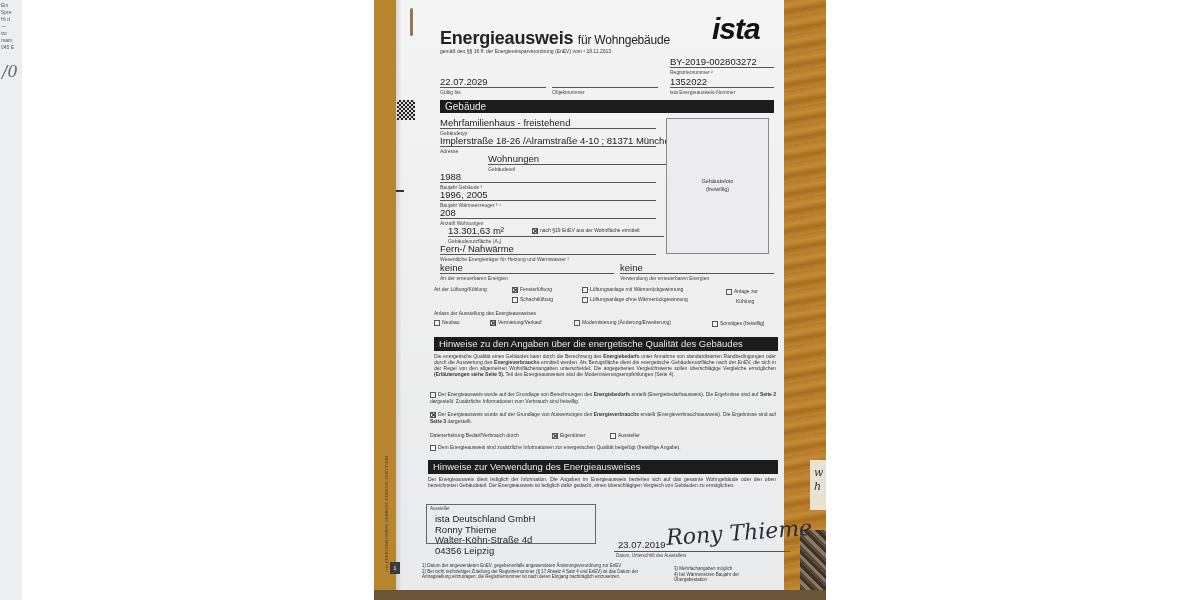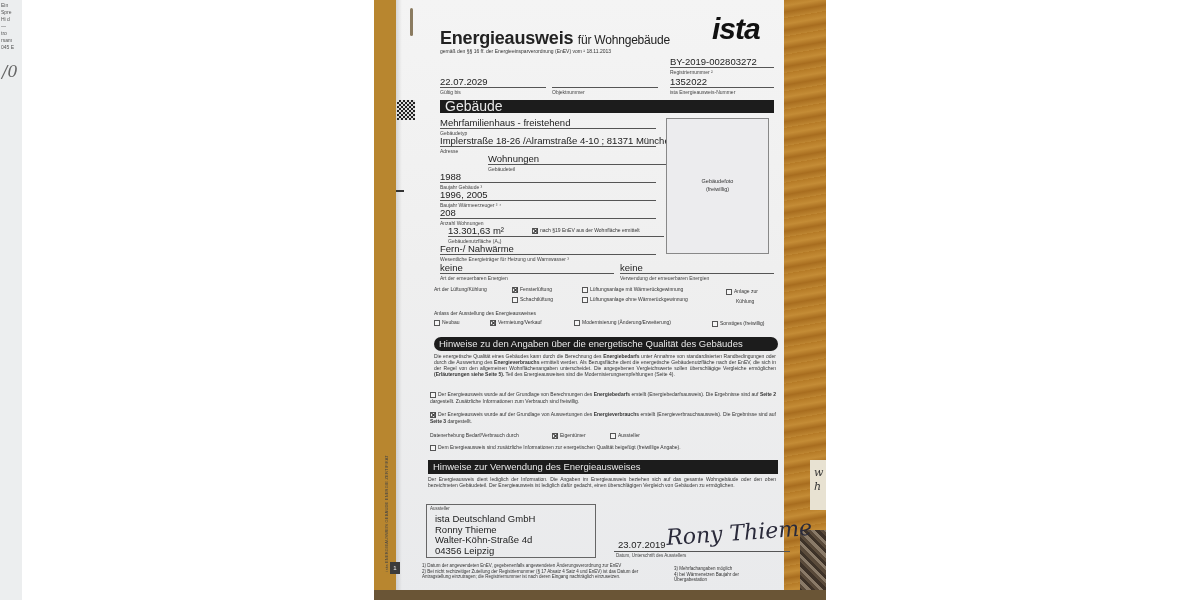--- a/index.html
+++ b/index.html
@@ -32,36 +32,36 @@
     .title { position: absolute; left: 6px; top: 28px; font-size: 17px; color: #222; white-space: nowrap; letter-spacing: -0.2px; }
     .title b { font-weight: bold; font-size: 18px; }
     .title span.sub { font-size: 12px; }
     .subtitle { position: absolute; left: 6px; top: 48px; font-size: 5px; color: #333; white-space: nowrap; }
     .logo { position: absolute; left: 278px; top: 12px; font-size: 30px; font-weight: bold; font-style: italic; color: #111; letter-spacing: -1px; }
 
     .field { position: absolute; }
     .field .val { font-size: 9.5px; color: #222; border-bottom: 1px solid #555; padding-bottom: 1px; white-space: nowrap; height: 12px; line-height: 11px; }
     .field .lbl { font-size: 5px; color: #444; white-space: nowrap; margin-top: 1px; }
 
-    .bar { position: absolute; background: #1c1c1c; color: #e8e8e8; font-size: 14px; padding-left: 5px; line-height: 13px; height: 13px; white-space: nowrap; }
+    .bar { position: absolute; background: #1c1c1c; color: #e8e8e8; font-size: 10px; padding-left: 5px; line-height: 13px; height: 13px; white-space: nowrap; }
     .bar.big { font-size: 9.5px; height: 14px; line-height: 14px; }
 
     .photo-box { position: absolute; left: 232px; top: 118px; width: 103px; height: 136px; border: 1px solid #888; background: #ececee; }
     .photo-box .cap { position: absolute; left: 0; right: 0; top: 58px; text-align: center; font-size: 5.5px; color: #333; line-height: 8px; }
 
     .small { position: absolute; font-size: 5px; color: #333; white-space: nowrap; }
     .cb { display: inline-block; width: 6px; height: 6px; border: 1px solid #555; vertical-align: middle; position: relative; margin-right: 2px; background: #f5f5f5; }
     .cb.x::before, .cb.x::after { content: ""; position: absolute; left: 2px; top: -1px; width: 1px; height: 6px; background: #333; }
     .cb.x::before { transform: rotate(45deg); }
     .cb.x::after { transform: rotate(-45deg); }
 
     .para { position: absolute; font-size: 5px; line-height: 6px; color: #333; text-align: justify; }
     .para b { font-weight: bold; }
 
-    .issuer-box { position: absolute; left: 4px; top: 504px; width: 170px; height: 54px; border: 1px solid #666; }
+    .issuer-box { position: absolute; left: 4px; top: 504px; width: 170px; height: 40px; border: 1px solid #666; }
     .issuer-box .lbl { position: absolute; left: 3px; top: 1px; font-size: 4.5px; color: #444; }
     .issuer-box .lines { position: absolute; left: 8px; top: 9px; font-size: 9.5px; line-height: 10.5px; color: #222; }
 
     .sig-date { position: absolute; left: 196px; top: 539px; font-size: 9.5px; color: #222; }
     .sig-line { position: absolute; left: 194px; top: 551px; width: 176px; border-top: 1px solid #555; }
     .sig-lbl { position: absolute; left: 198px; top: 553px; font-size: 4.5px; color: #444; }
     .sig { position: absolute; left: 246px; top: 520px; font-family: "DejaVu Serif", serif; font-style: italic; font-size: 22px; color: #2a2a3a; white-space: nowrap; transform: rotate(-4deg); }
 
     .foot { position: absolute; font-size: 4.5px; line-height: 5.5px; color: #333; white-space: nowrap; }
     .page-num-box { position: absolute; left: 16px; top: 562px; width: 10px; height: 12px; background: #3b3b3b; color: #eee; font-size: 6px; text-align: center; line-height: 12px; }
@@ -171,21 +171,21 @@
     <div class="small" style="left:148px; top:296px;"><span class="cb"></span><span>Lüftungsanlage ohne Wärmerückgewinnung</span></div>
     <div class="small" style="left:292px; top:288px;"><span class="cb"></span><span>Anlage zur</span></div>
     <div class="small" style="left:302px; top:298px;">Kühlung</div>
 
     <div class="small" style="left:0px; top:310px;">Anlass der Ausstellung des Energieausweises</div>
     <div class="small" style="left:0px; top:319px;"><span class="cb"></span><span>Neubau</span></div>
     <div class="small" style="left:56px; top:319px;"><span class="cb x"></span><span>Vermietung/Verkauf</span></div>
     <div class="small" style="left:140px; top:319px;"><span class="cb"></span><span>Modernisierung (Änderung/Erweiterung)</span></div>
     <div class="small" style="left:278px; top:320px;"><span class="cb"></span><span>Sonstiges (freiwillig)</span></div>
 
-    <div class="bar big" style="left:0px; top:337px; width:344px;border-radius:7px;">Hinweise zu den Angaben über die energetische Qualität des Gebäudes</div>
+    <div class="bar big" style="left:0px; top:337px; width:344px;">Hinweise zu den Angaben über die energetische Qualität des Gebäudes</div>
     <div class="para" style="left:0px; top:353px; width:342px;">
       <span>Die energetische Qualität eines Gebäudes kann durch die Berechnung des </span><b>Energiebedarfs</b><span> unter Annahme von standardisierten Randbedingungen oder durch die Auswertung des </span><b>Energieverbrauchs</b><span> ermittelt werden. Als Bezugsfläche dient die energetische Gebäudenutzfläche nach der EnEV, die sich in der Regel von den allgemeinen Wohnflächenangaben unterscheidet. Die angegebenen Vergleichswerte sollen überschlägige Vergleiche ermöglichen </span><b>(Erläuterungen siehe Seite 5).</b><span> Teil des Energieausweises sind die Modernisierungsempfehlungen (Seite 4).</span>
     </div>
 
     <div class="para" style="left:-4px; top:391px; width:346px;">
       <span class="cb"></span><span>Der Energieausweis wurde auf der Grundlage von Berechnungen des </span><b>Energiebedarfs</b><span> erstellt (Energiebedarfsausweis). Die Ergebnisse sind auf </span><b>Seite 2</b><span> dargestellt. Zusätzliche Informationen zum Verbrauch sind freiwillig.</span>
     </div>
     <div class="para" style="left:-4px; top:411px; width:346px;">
       <span class="cb x"></span><span>Der Energieausweis wurde auf der Grundlage von Auswertungen des </span><b>Energieverbrauchs</b><span> erstellt (Energieverbrauchsausweis). Die Ergebnisse sind auf </span><b>Seite 3</b><span> dargestellt.</span>
     </div>

